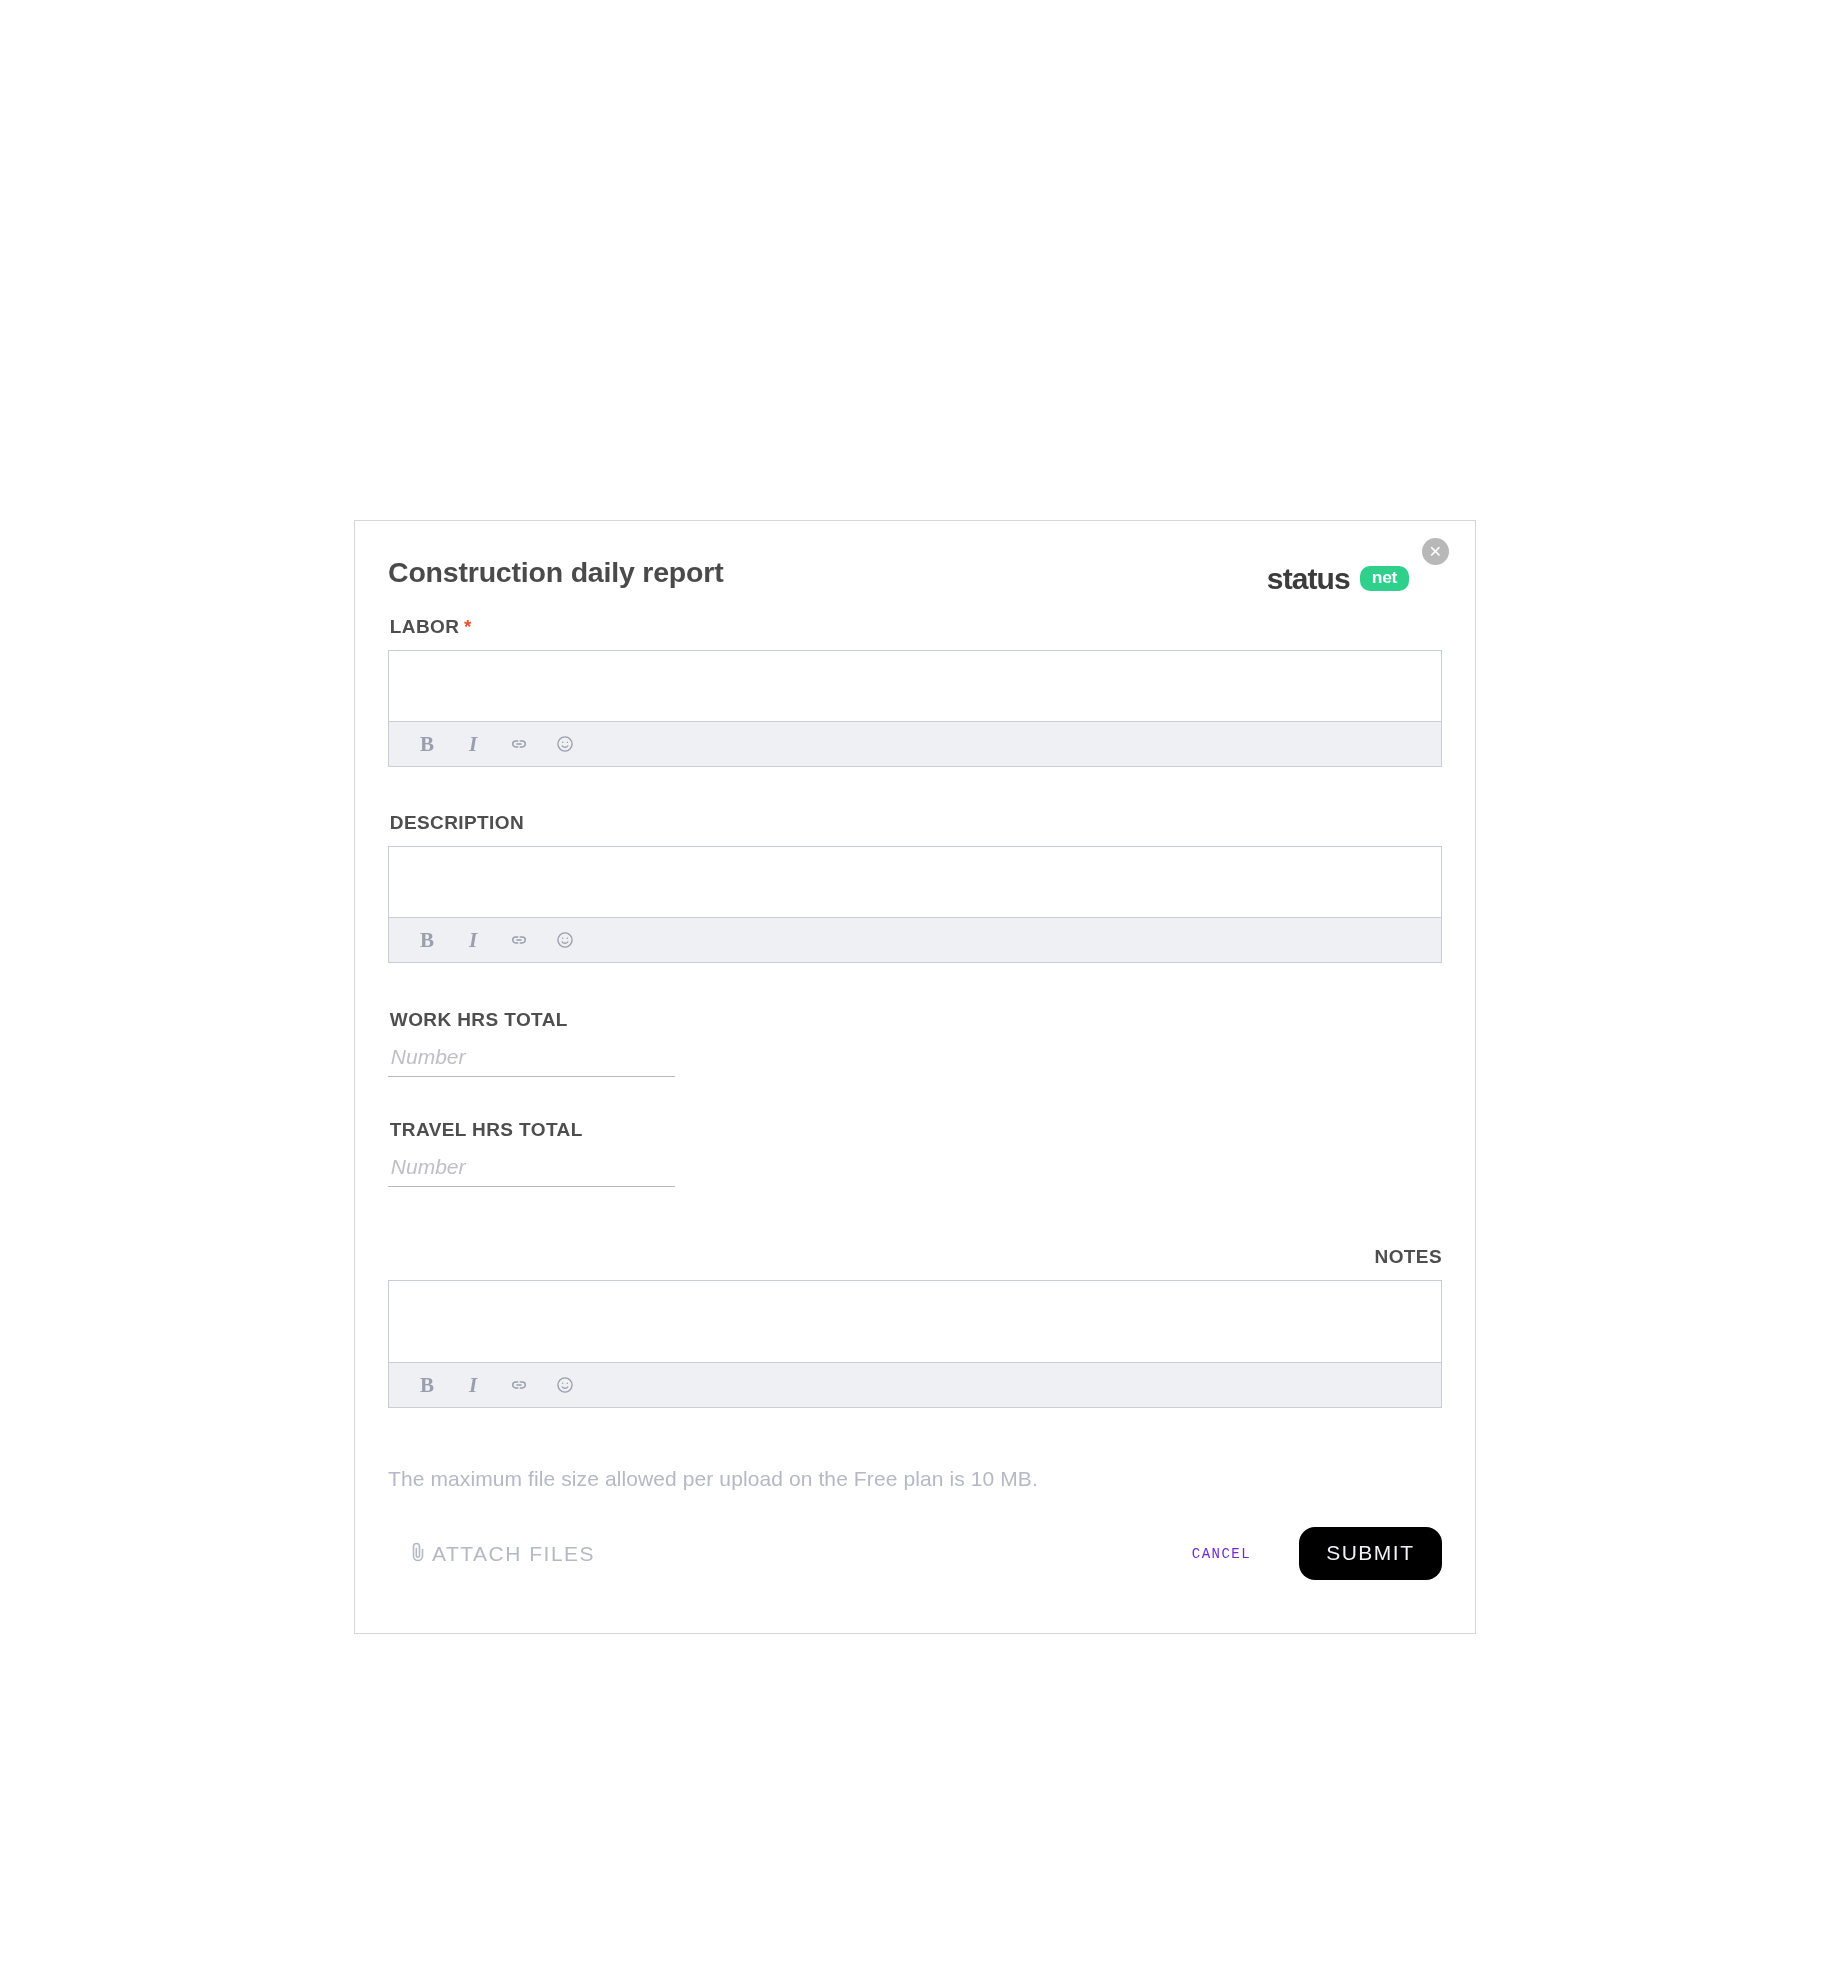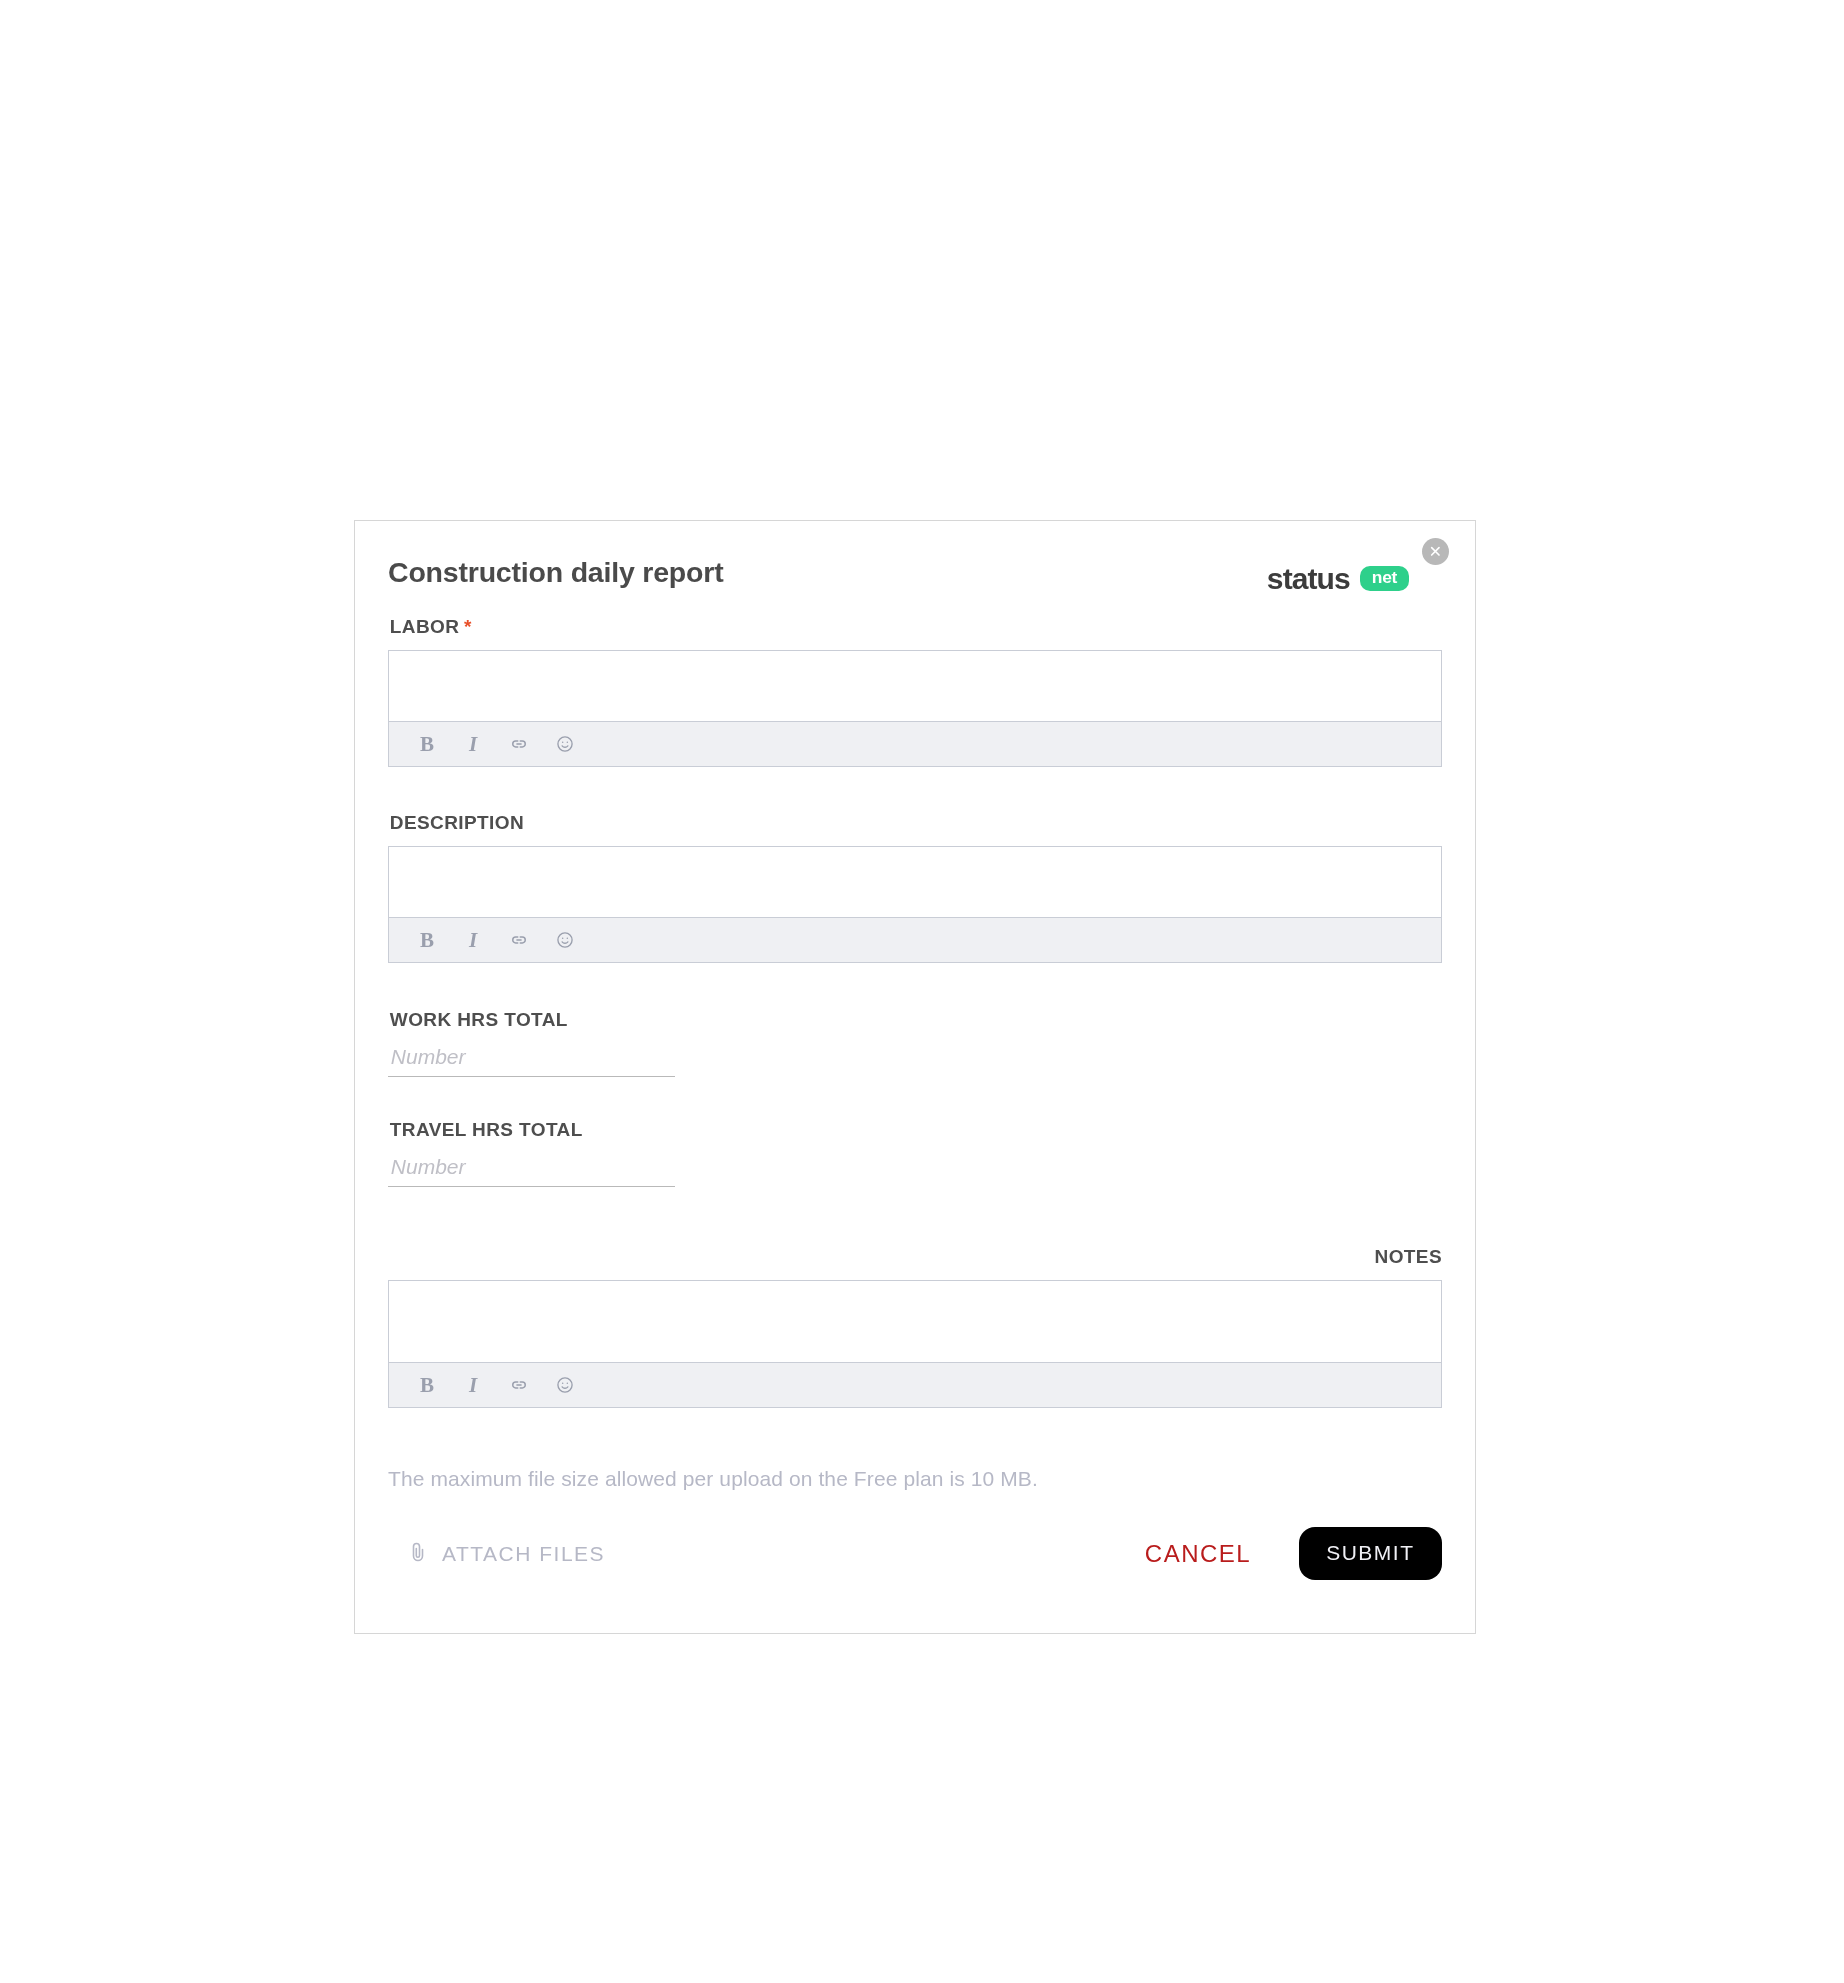--- a/index.html
+++ b/index.html
@@ -181,42 +181,42 @@
   }
   .footer-row {
     margin-top: 36px;
     display: flex;
     align-items: center;
     height: 53px;
   }
   .attach-btn {
     display: flex;
     align-items: center;
-    gap: 14px;
+    gap: 4px;
     background: none;
     border: none;
     cursor: pointer;
     padding: 0 0 0 20px;
     font-family: "Liberation Sans", sans-serif;
   }
   .attach-label {
     font-size: 21px;
     letter-spacing: 1.5px;
     color: #b6b8c6;
   }
   .clip-icon { color: #b6b8c6; display: block; }
   .footer-spacer { flex: 1 1 auto; }
   .cancel-btn {
     background: none;
     border: none;
-    font-size: 24px;
+    font-size: 14px;
     letter-spacing: 1.5px;
-    color: #b91c1c;
+    color: #6d28d9;
     cursor: pointer;
-    font-family: Liberation Sans, sans-serif;
+    font-family: Liberation Mono, monospace;
     padding: 9.2px 5.5px;
   }
   .submit-btn {
     margin-left: 42px;
     background: #000000;
     border: none;
     border-radius: 16px;
     color: #f0f0f5;
     font-size: 21px;
     letter-spacing: 1.5px;

